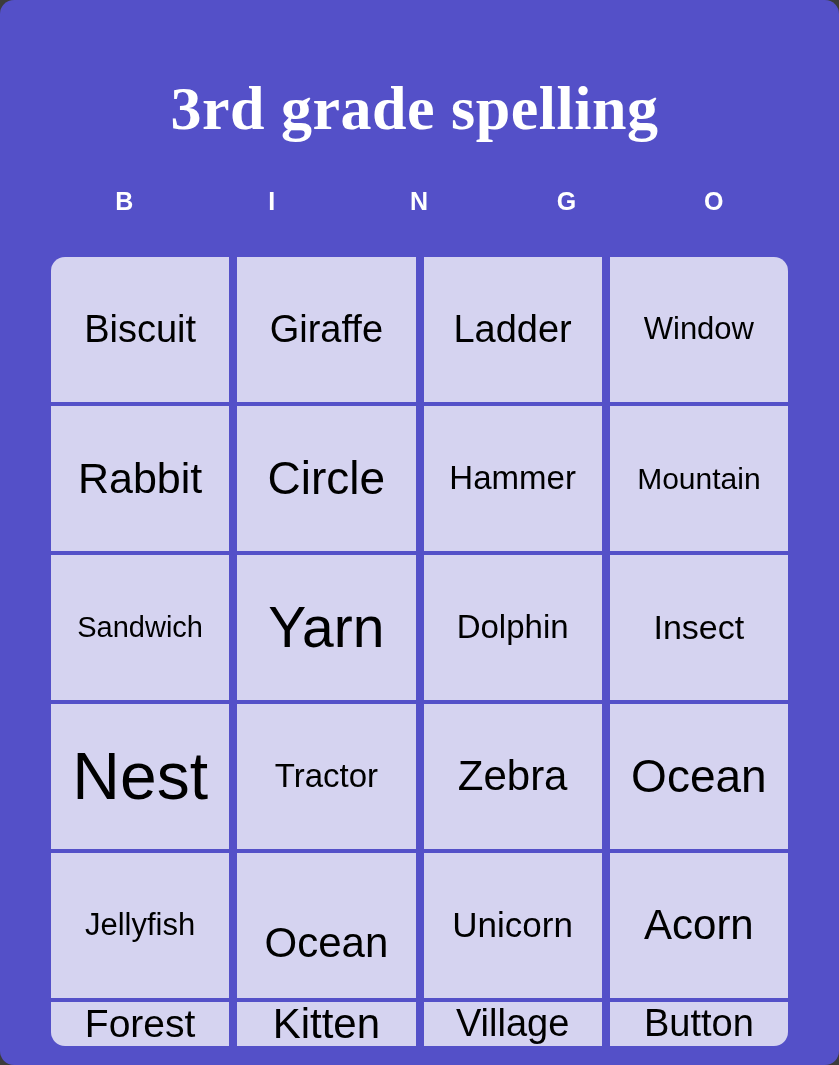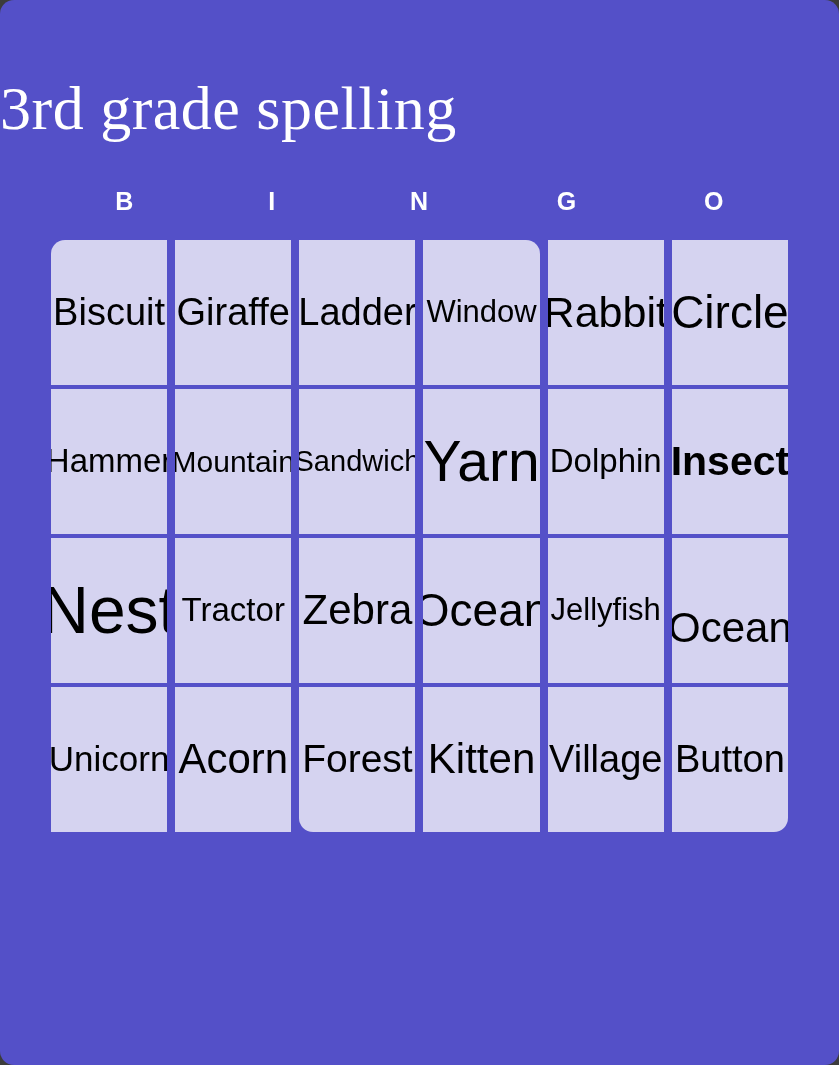--- a/index.html
+++ b/index.html
@@ -15,51 +15,52 @@
     border-radius: 14px;
     overflow: hidden;
     box-sizing: border-box;
     font-family: "Liberation Sans", sans-serif;
   }
   #card-title {
     position: absolute;
     top: 66px;
     left: 0;
     width: 829px;
-    text-align: left;
+    text-align: center;
     color: #ffffff;
     font-family: "Liberation Serif", serif;
     font-size: 62px;
     line-height: 84px;
     letter-spacing: 0.5px;
     white-space: nowrap;
+    font-weight: bold;
   }
   #bingo-header {
     position: absolute;
     top: 186px;
     left: 51px;
     width: 737px;
     display: flex;
   }
   .header-letter {
     flex: 1 1 0;
     text-align: center;
     color: #ffffff;
     font-size: 25px;
     font-weight: bold;
     letter-spacing: 1px;
     line-height: 30px;
   }
   #bingo-grid {
     position: absolute;
-    top: 240px;
+    top: 257px;
     left: 51px;
     width: 737px;
     display: grid;
-    grid-template-columns: repeat(6, 1fr);
+    grid-template-columns: repeat(4, 1fr);
     grid-template-rows: repeat(5, 145px);
     gap: 4px 8px;
   }
   .bingo-cell {
     background: #d5d3f0;
     display: flex;
     align-items: center;
     justify-content: center;
     overflow: hidden;
     box-sizing: border-box;
@@ -122,21 +123,21 @@
         <span class="cell-text" style="font-size: 29px;">Sandwich</span>
       </div>
     <div class="bingo-cell">
         <span class="cell-text" style="font-size: 57px;">Yarn</span>
       </div>
 
     <div class="bingo-cell">
         <span class="cell-text" style="font-size: 33px;">Dolphin</span>
       </div>
     <div class="bingo-cell">
-        <span class="cell-text" style="font-size: 41px; font-weight: bold;">Insect</span>
+        <span class="cell-text" style="font-size: 34px;">Insect</span>
       </div>
     <div class="bingo-cell">
         <span class="cell-text" style="font-size: 66px;">Nest</span>
       </div>
     <div class="bingo-cell">
         <span class="cell-text" style="font-size: 33px;">Tractor</span>
       </div>
     <div class="bingo-cell">
         <span class="cell-text" style="font-size: 42px;">Zebra</span>
       </div>

